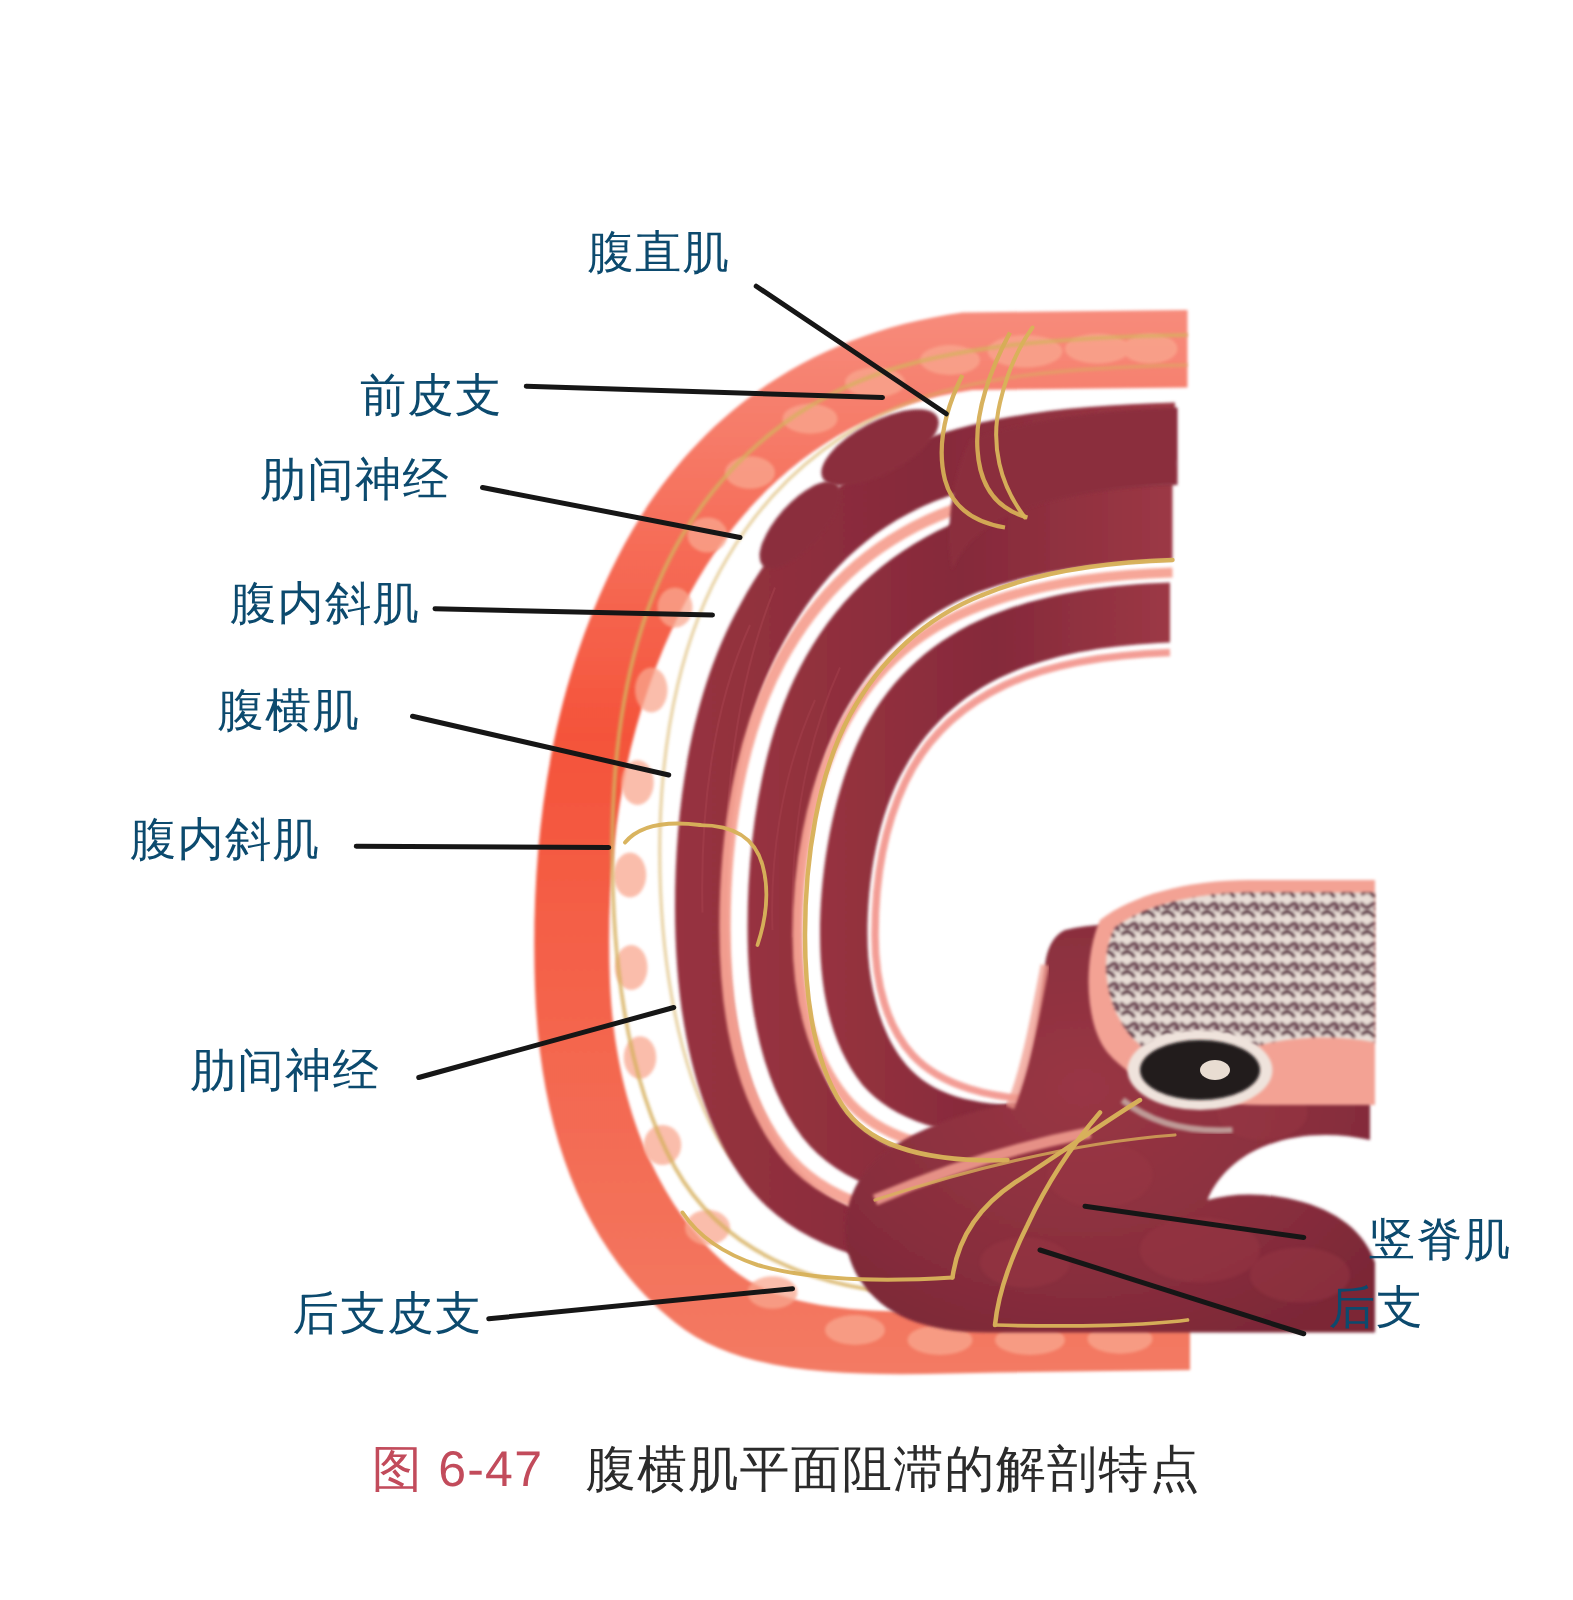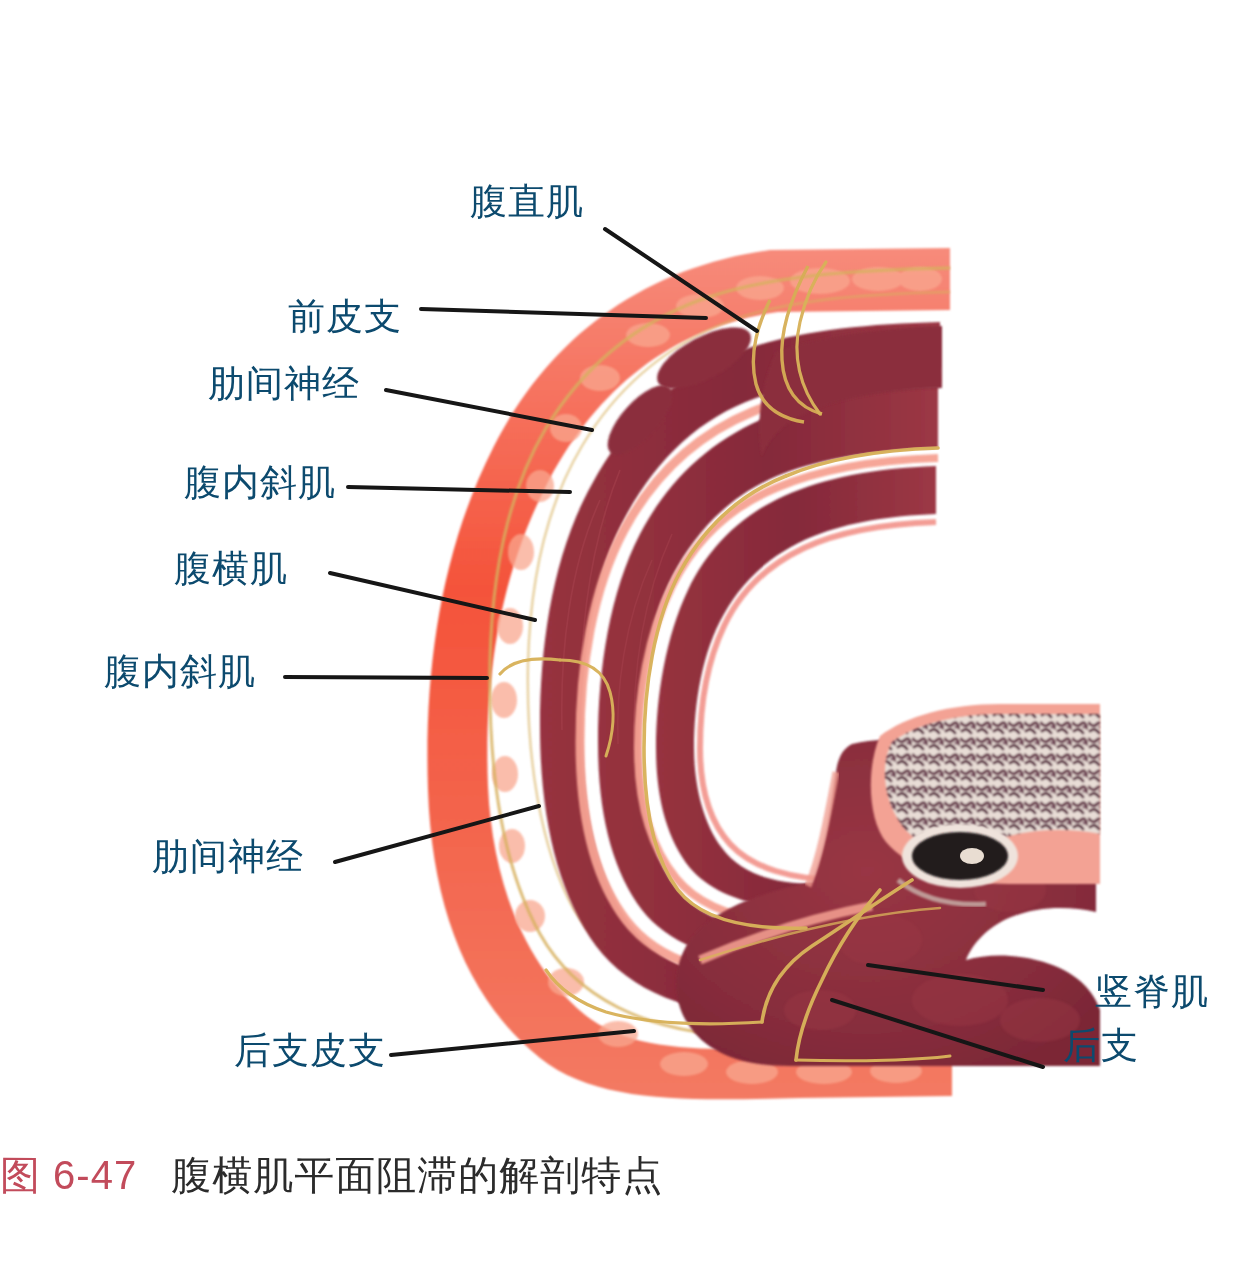--- a/index.html
+++ b/index.html
@@ -18,21 +18,21 @@
     color:#0c4a6e;
     font-size:37px;
     line-height:1;
     letter-spacing:1px;
     white-space:nowrap;
     font-family:Liberation Sans, sans-serif;
   }
   .caption{
     position:absolute;
     left:0;top:1148px;width:1258px;
-    text-align:left;
+    text-align:center;
     font-size:40px;
     white-space:nowrap;
     font-family:"Liberation Sans","DejaVu Sans",sans-serif;
   }
   .caption .fignum{
     color:#c24b5b;
     letter-spacing:1px;
   }
   .caption .captext{
     color:#2b2b2b;

